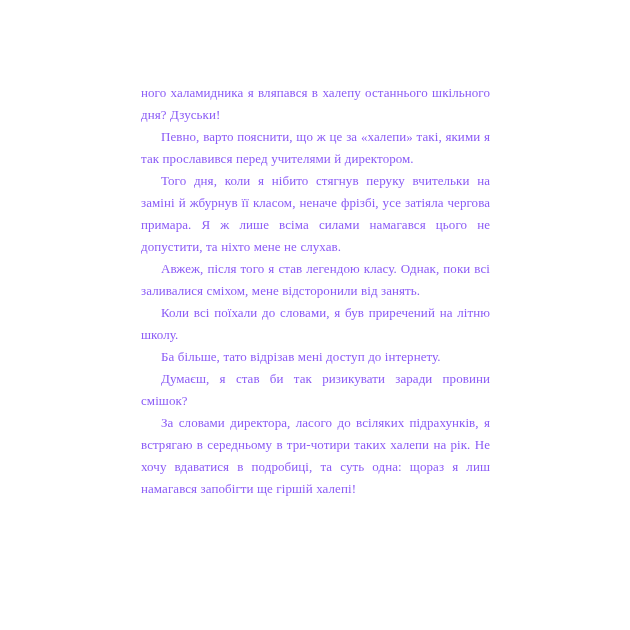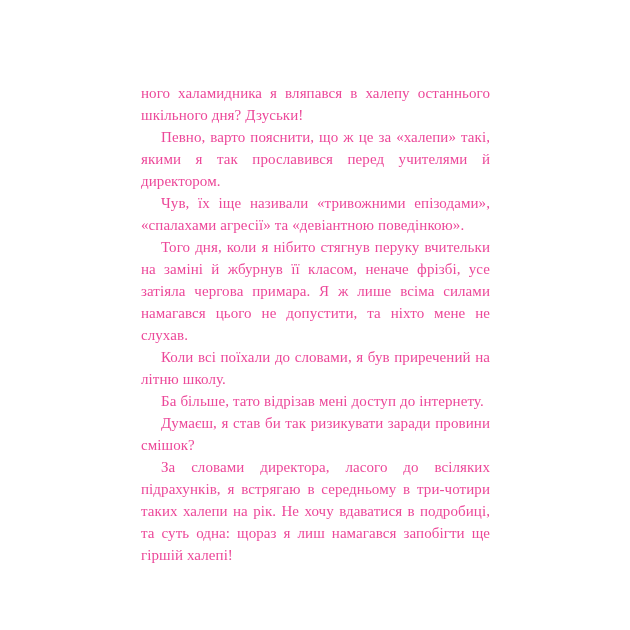--- a/index.html
+++ b/index.html
@@ -28,23 +28,23 @@
     left: 141px;
     top: 82px;
     width: 349px;
   }
 
   .para {
     margin: 0;
     text-align: justify;
     text-align-last: left;
     text-indent: 20px;
-    font-size: 15px;
+    font-size: 13px;
     line-height: 22px;
-    color: #ec4899;
+    color: #8b5cf6;
     letter-spacing: 0.005em;
     word-spacing: 0.01em;
     hyphens: manual;
   }
 
   .para.no-indent {
     text-indent: 0;
   }
 
   .footer {
@@ -65,22 +65,22 @@
   }
 </style>
 </head>
 <body>
 
 <div class="page">
 
   <div class="text-block">
     <p class="para no-indent">ного халамидника я вляпався в халепу останнього шкільного дня? Дзуськи!</p>
     <p class="para">Певно, варто пояснити, що ж це за «халепи» такі, якими я так прославився перед учителями й директором.</p>
-    <p class="para">Чув, їх іще називали «тривожними епізодами», «спалахами агресії» та «девіантною поведінкою».</p>
     <p class="para">Того дня, коли я нібито стягнув перуку вчительки на заміні й жбурнув її класом, неначе фрізбі, усе затіяла чергова примара. Я ж лише всіма силами намагався цього не допустити, та ніхто мене не слухав.</p>
+    <p class="para">Авжеж, після того я став легендою класу. Однак, поки всі заливалися сміхом, мене відсторонили від занять.</p>
     <p class="para">Коли всі поїхали до словами, я був приречений на літню школу.</p>
     <p class="para">Ба більше, тато відрізав мені доступ до інтернету.</p>
     <p class="para">Думаєш, я став би так ризикувати заради провини смішок?</p>
     <p class="para">За словами директора, ласого до всіляких підрахунків, я встрягаю в середньому в три-чотири таких халепи на рік. Не хочу вдаватися в подробиці, та суть одна: щораз я лиш намагався запобігти ще гіршій халепі!</p>
 
   </div>
 
 
 </div>
 

